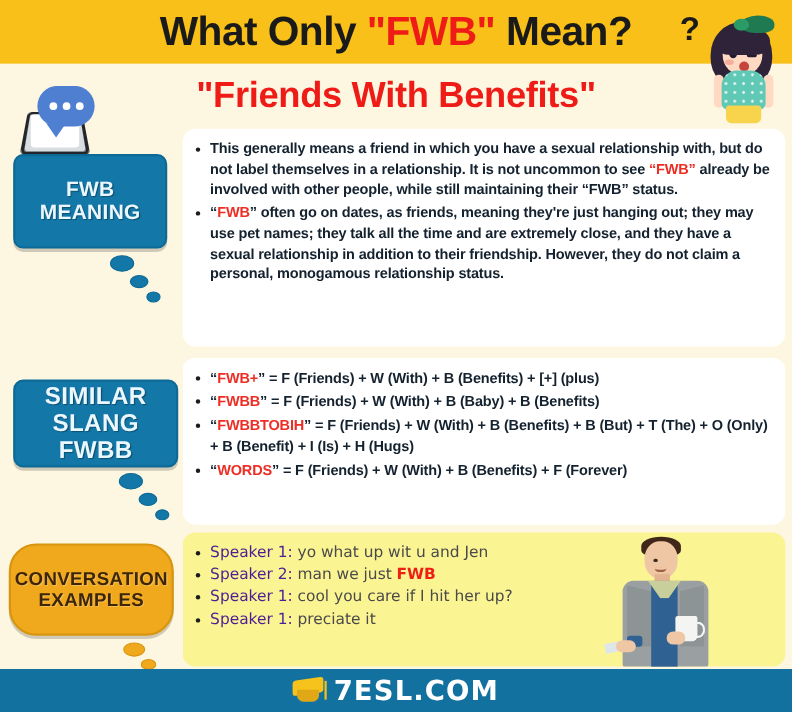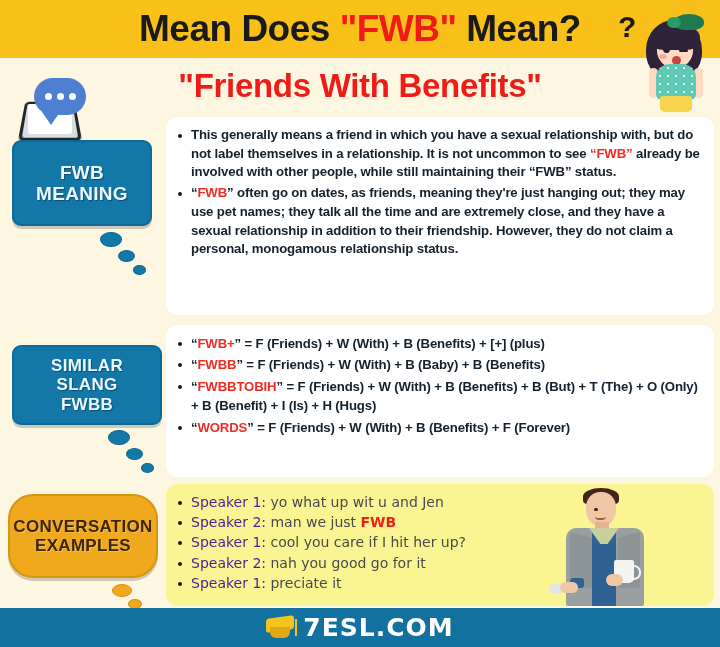--- a/index.html
+++ b/index.html
@@ -483,21 +483,21 @@
     pointer-events: none;
   }
 </style>
 </head>
 <body>
 
 <div id="page">
 
   <div class="title-bar">
     <div class="title-text">
-      <span>Mean Does </span><span class="accent">"FWB"</span><span> Mean?</span>
+      <span>What Only </span><span class="accent">"FWB"</span><span> Mean?</span>
     </div>
   </div>
 
   <div class="subtitle-bar">
     <div class="subtitle-text">"Friends With Benefits"</div>
   </div>
 
   <div class="phone-icon">
     <div class="phone-body"></div>
     <div class="phone-screen"></div>
@@ -546,21 +546,21 @@
     <div class="content-panel panel-blue" style="left:166px; top:117px; width:548px; height:198px;">
       <ul class="bullets txt-blue">
         <li><span><span>This generally means a friend in which you have a sexual relationship with, but do not label themselves in a relationship. It is not uncommon to see </span><span class="hl">“FWB”</span><span> already be involved with other people, while still maintaining their “FWB” status.</span></span></li>
         <li><span><span>“</span><span class="hl">FWB</span><span>” often go on dates, as friends, meaning they're just hanging out; they may use pet names; they talk all the time and are extremely close, and they have a sexual relationship in addition to their friendship. However, they do not claim a personal, monogamous relationship status.</span></span></li>
       </ul>
     </div>
   </div>
 
   <div class="section">
     <div class="label-box blue" style="left:12px; top:345px; width:150px; height:80px;">
-      <div class="label-text" style="font-size:17px;">
+      <div class="label-text" style="font-size:22px;">
         <span>SIMILAR SLANG</span><br>
         <span>FWBB</span>
       </div>
     </div>
     <div class="tail" style="left:108px; top:430px; width:60px; height:50px;">
       <i style="left:0; top:0; width:22px; height:15px;"></i>
       <i style="left:18px; top:18px; width:17px; height:12px;"></i>
       <i style="left:33px; top:33px; width:13px; height:10px;"></i>
     </div>
     <div class="content-panel panel-blue" style="left:166px; top:325px; width:548px; height:152px;">
@@ -582,21 +582,20 @@
     </div>
     <div class="tail gold" style="left:112px; top:584px; width:50px; height:40px;">
       <i style="left:0; top:0; width:20px; height:13px;"></i>
       <i style="left:16px; top:15px; width:14px; height:10px;"></i>
     </div>
     <div class="content-panel panel-yellow" style="left:166px; top:484px; width:548px; height:122px;">
       <ul class="bullets convo">
         <li><span class="convo-line"><span class="who">Speaker 1:</span><span> yo what up wit u and Jen</span></span></li>
         <li><span class="convo-line"><span class="who">Speaker 2:</span><span> man we just </span><span class="hl">FWB</span></span></li>
         <li><span class="convo-line"><span class="who">Speaker 1:</span><span> cool you care if I hit her up?</span></span></li>
-        <li><span class="convo-line"><span class="who">Speaker 2:</span><span> nah you good go for it</span></span></li>
         <li><span class="convo-line"><span class="who">Speaker 1:</span><span> preciate it</span></span></li>
       </ul>
     </div>
 
     <div class="man">
       <div class="m-hair"></div>
       <div class="m-head">
         <div class="m-eye"></div>
         <div class="m-smile"></div>
       </div>

